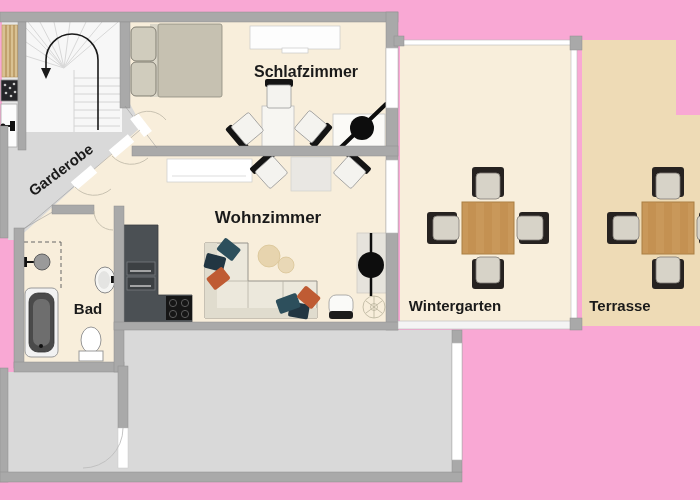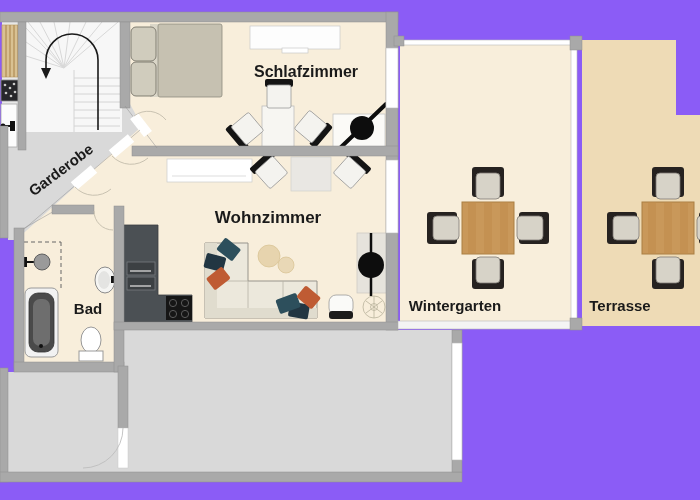--- a/index.html
+++ b/index.html
@@ -1,16 +1,16 @@
 <!DOCTYPE html>
 <html><head>
 <meta charset="utf-8">
 <style>
   html,body{margin:0;padding:0;background:#ffffff;}
-  .canvas{position:relative;width:700px;height:500px;background:#8b5cf6;overflow:hidden;}
+  .canvas{position:relative;width:700px;height:500px;background:#f9a8d4;overflow:hidden;}
   svg{display:block;}
   .wall{fill:#a9a9a9;stroke:#8f8f8f;stroke-width:.5;}
   .win{fill:#ffffff;stroke:#b9b9b9;stroke-width:.6;}
   .lbl{font-family:"Liberation Sans",sans-serif;font-weight:600;fill:#1a1a1a;}
   .faint{fill:none;stroke:#c3bcab;stroke-width:.9;}
   .faintgray{fill:none;stroke:#bdbdbd;stroke-width:.9;}
   .stair{stroke:#d8d8d8;stroke-width:1;}
   .seam{stroke:#b7b3a6;stroke-width:.8;fill:none;}
 </style>
 </head>

